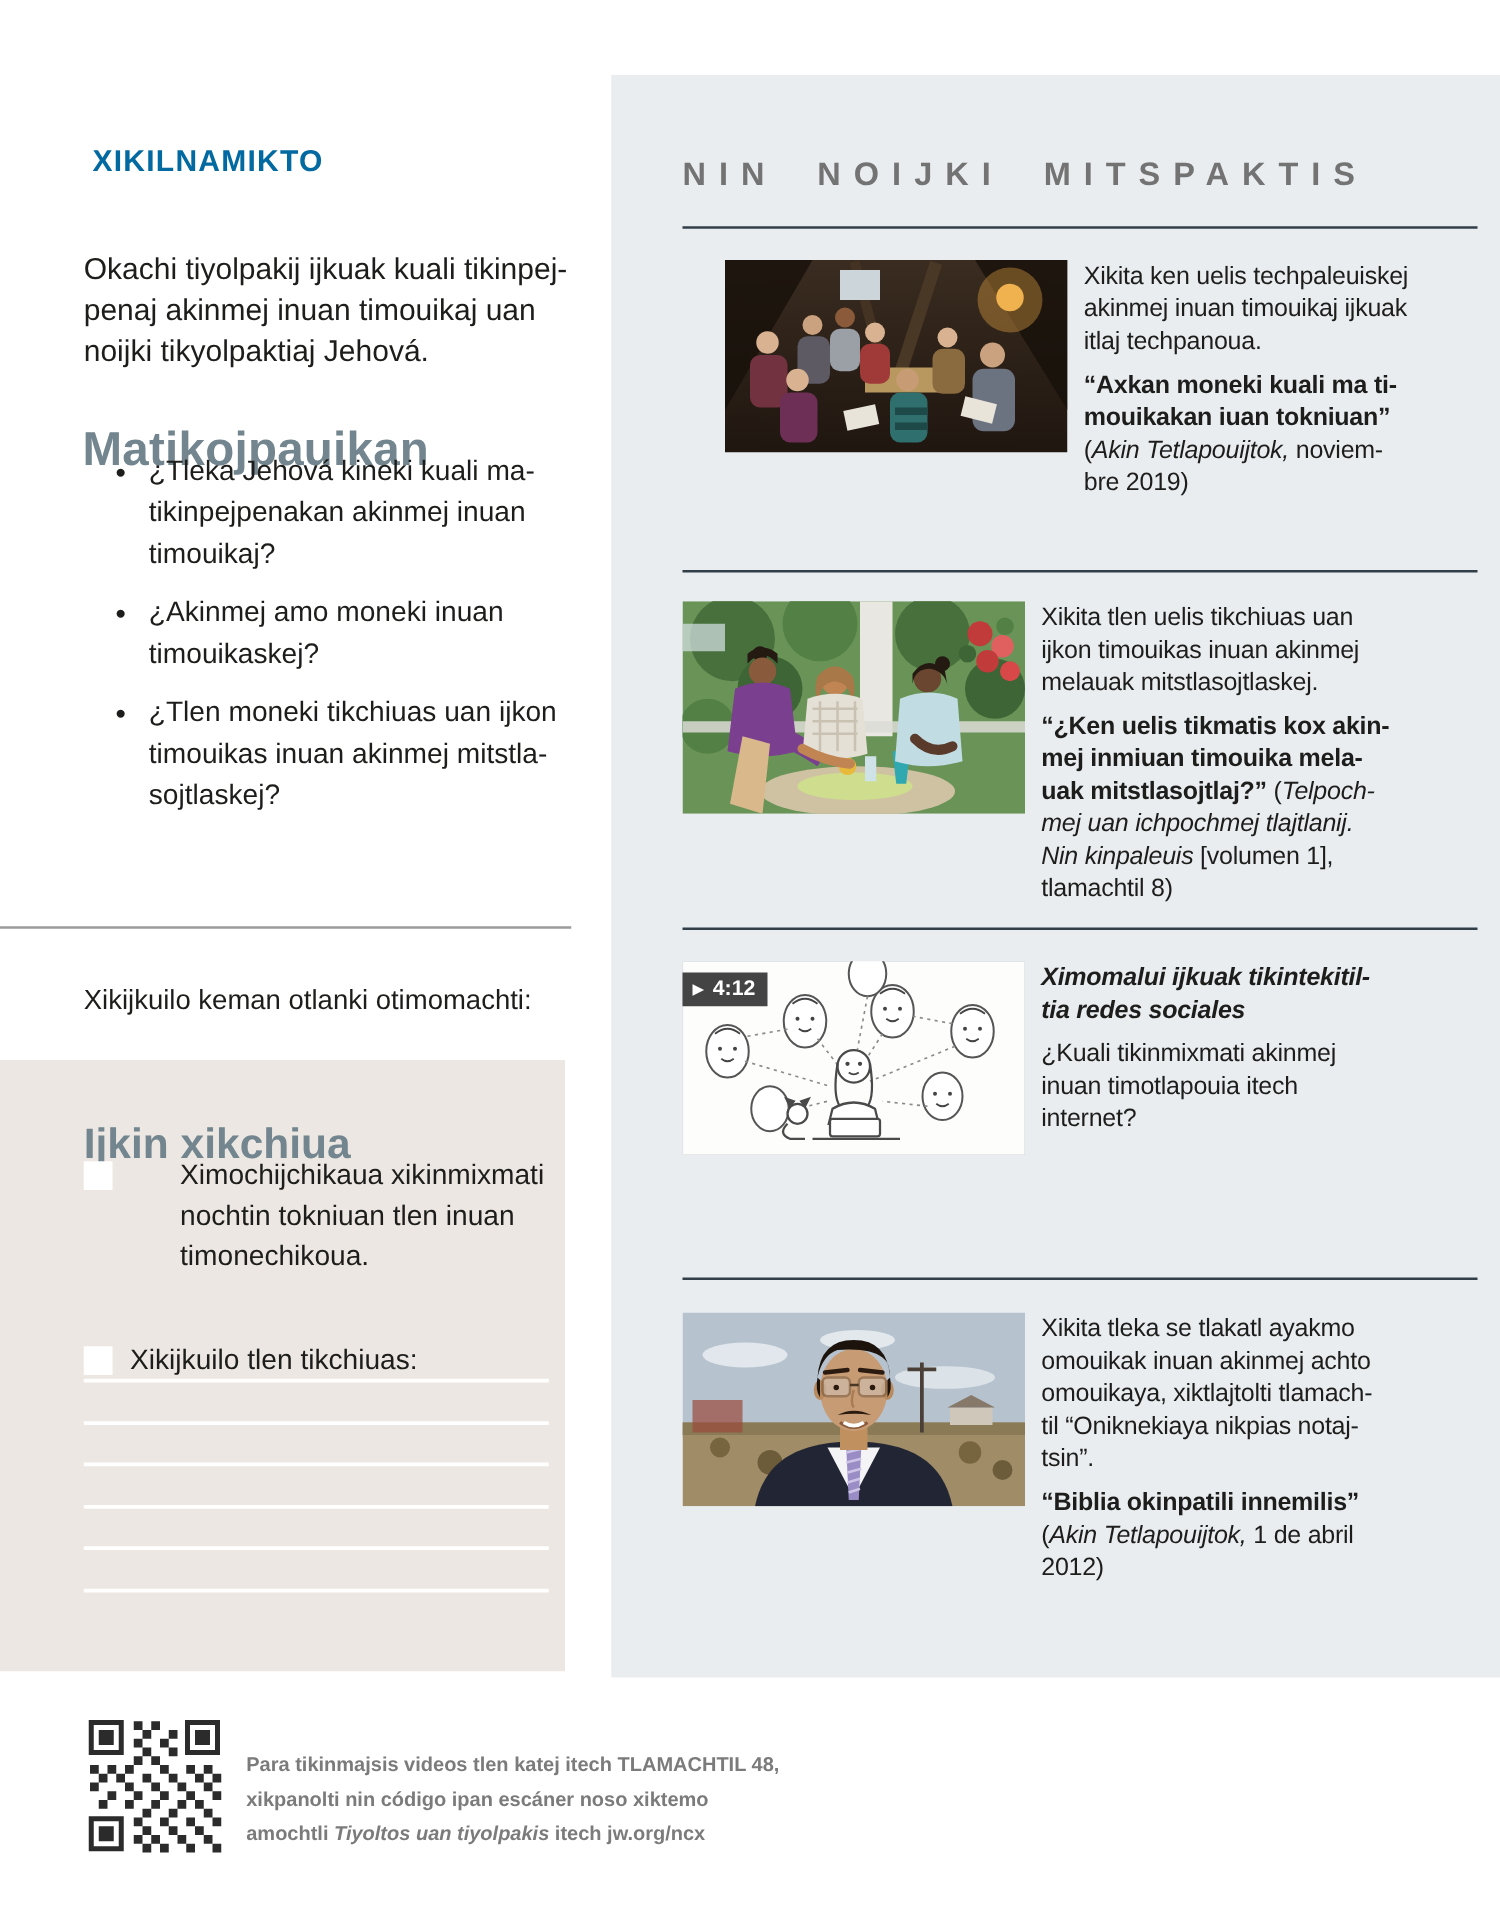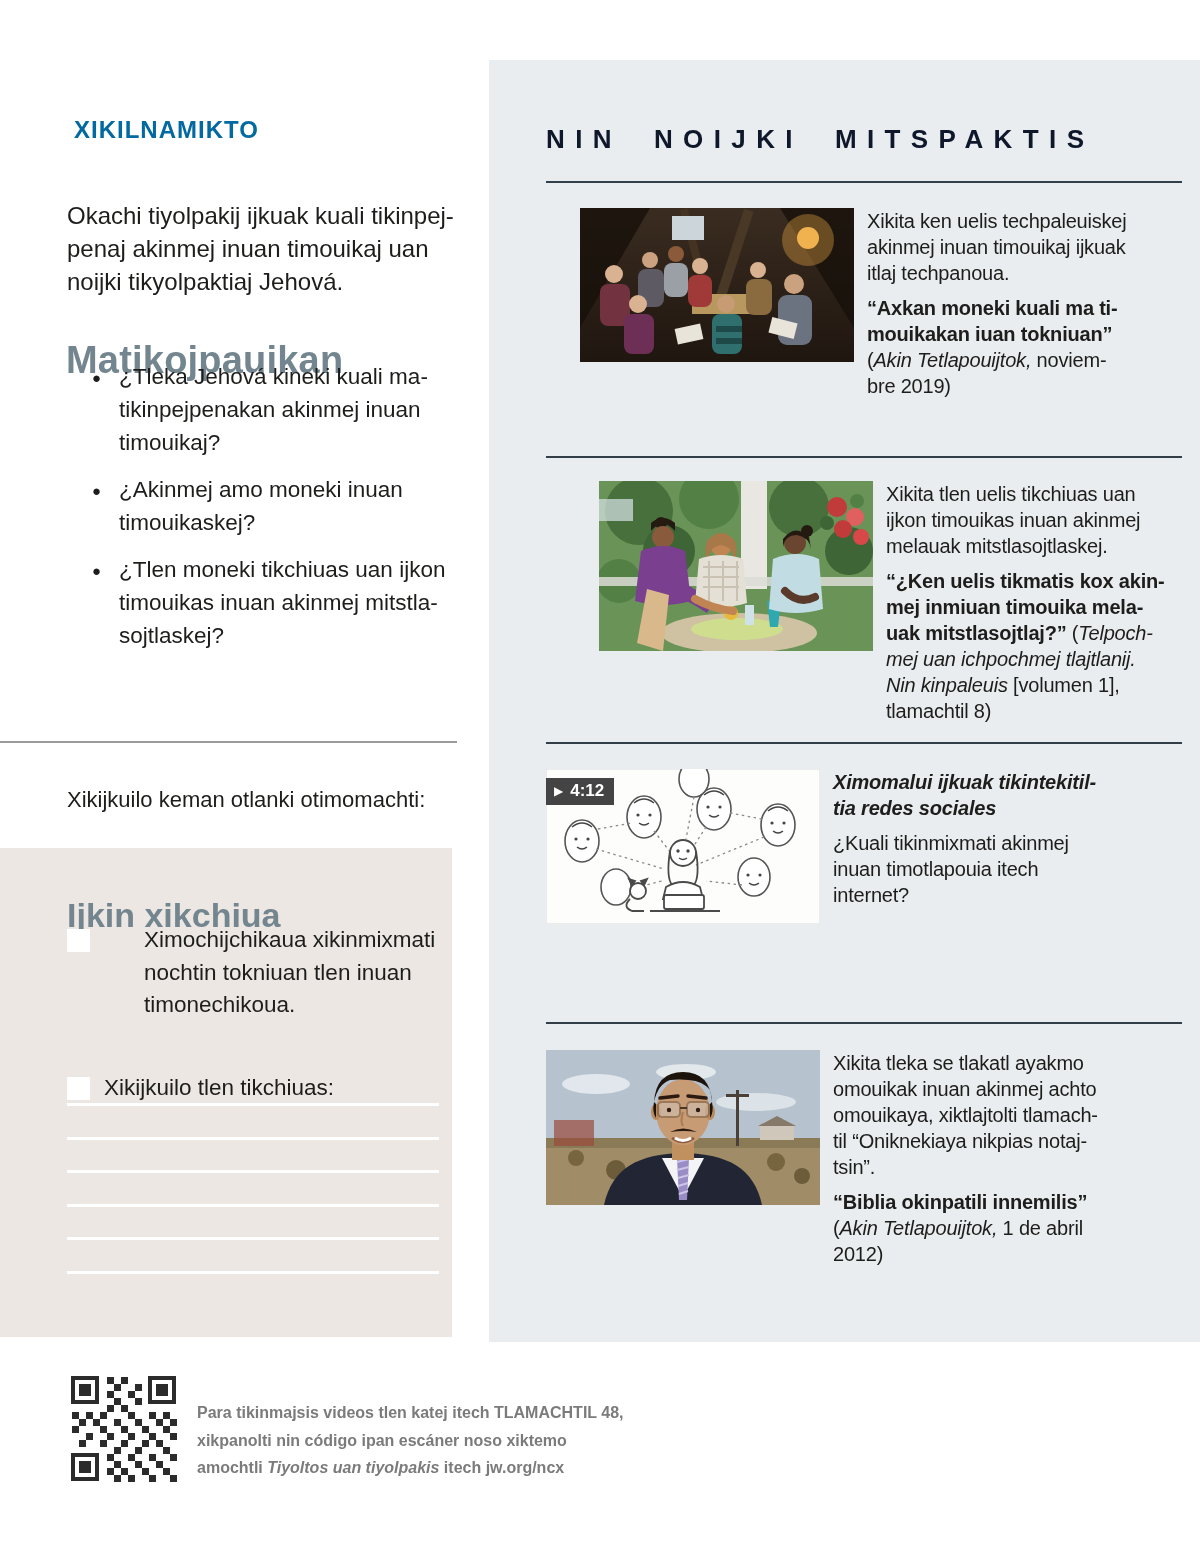--- a/index.html
+++ b/index.html
@@ -23,26 +23,26 @@
   .action-title{position:absolute;left:67px;top:20px;font-size:34px;font-weight:600;color:#73868f;}
   .action-item{position:absolute;left:67px;display:flex;align-items:flex-start;}
   .action-item.i1{top:76px;gap:40px;}
   .action-item.i2{top:224px;}
   .checkbox{flex:0 0 auto;width:23px;height:23px;background:#ffffff;margin:5px 14px 0 0;}
   .action-item .txt{font-size:22.5px;line-height:32.5px;}
   .write-line{position:absolute;left:67px;width:372px;height:3px;background:#ffffff;}
 
   
   .right-col{left:489px;top:60px;width:711px;height:1282px;background:#e9edf0;}
-  .more-title{position:absolute;left:57px;top:42px;font-size:26px;font-weight:700;color:#0f172a;
+  .more-title{position:absolute;left:57px;top:42px;font-size:26px;font-weight:700;color:#737373;
               letter-spacing:0.40em;word-spacing:0.55em;white-space:nowrap;}
   .rule{position:absolute;left:57px;width:636px;height:2px;background:#323f49;}
   .r1{top:121px;}.r2{top:396px;}.r3{top:682px;}.r4{top:962px;}
   .row{position:absolute;left:57px;width:640px;display:flex;align-items:flex-start;}
-  .s1{top:148px;padding-left:34px;}.s2{top:421px;justify-content:flex-end;}.s3{top:709px;}.s4{top:990px;}
+  .s1{top:148px;padding-left:34px;}.s2{top:421px;}.s3{top:709px;}.s4{top:990px;}
   .thumb{flex:0 0 auto;position:relative;width:274px;margin:0;}
   .thumb svg{display:block;}
   .copy{margin-left:13px;width:300px;}
   .copy p{margin:0 0 9px 0;font-size:20px;line-height:26px;letter-spacing:-0.2px;}
   .copy .q{font-weight:700;margin-top:20px;}
   .copy .qi{font-weight:700;font-style:italic;}
   .badge{position:absolute;left:0;top:9px;background:rgba(42,42,42,0.88);color:#fff;
          display:flex;align-items:center;padding:3px 10px 4px 8px;font-size:17px;font-weight:700;}
   .badge .tri{font-size:12px;margin-right:7px;}
 

